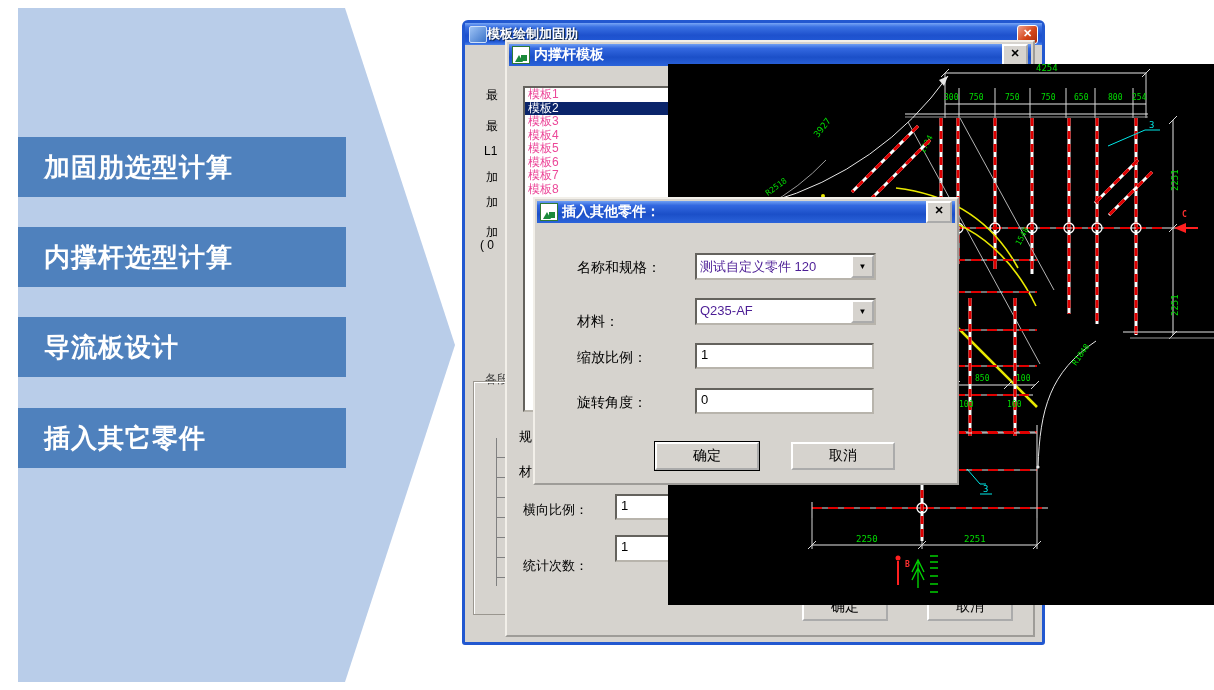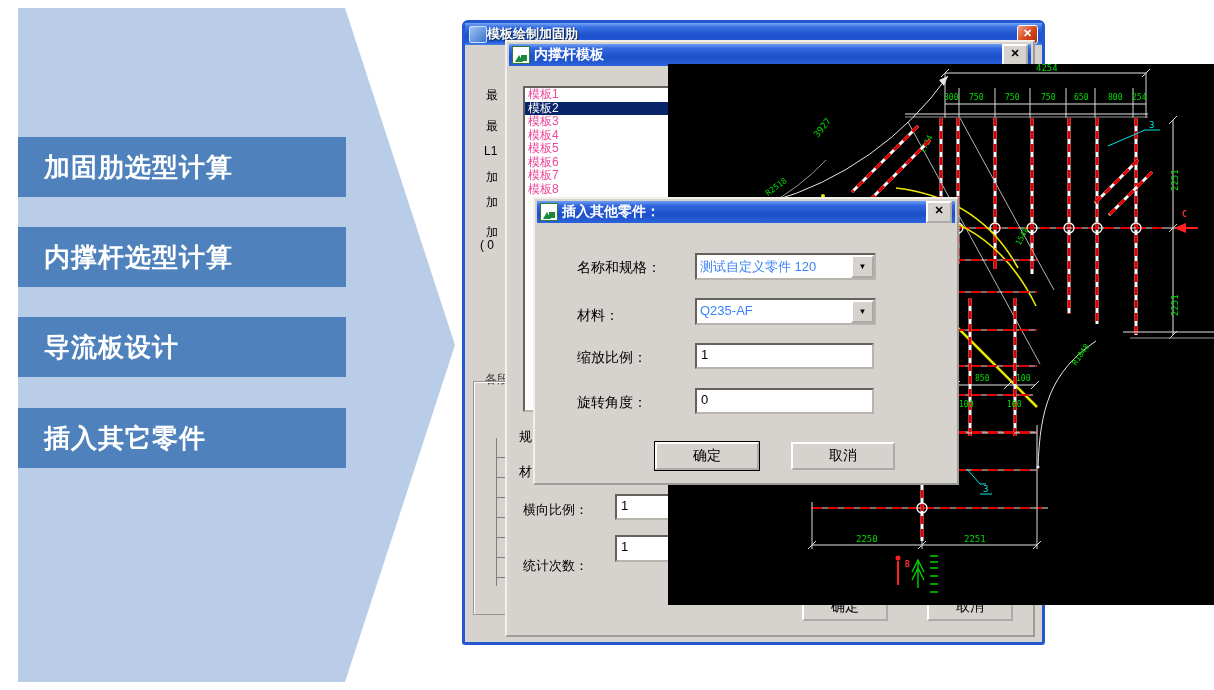--- a/index.html
+++ b/index.html
@@ -37,21 +37,21 @@
            background:linear-gradient(180deg,#6f9ff3 0%,#3368e0 20%,#1b4fc8 60%,#2b63da 100%);}
   .cap-title{color:#fff;font-weight:bold;font-size:14px;white-space:nowrap;}
   .x-classic{margin-left:auto;width:22px;height:18px;background:#d6d3ce;border:2px outset #fff;
              font-size:11px;font-weight:bold;text-align:center;line-height:14px;color:#000;cursor:default;}
   .btn{background:#d6d3ce;border:2px outset #fff;font-size:14px;color:#000;
        display:flex;align-items:center;justify-content:center;box-sizing:border-box;}
   .btn-default{outline:1px solid #000;}
   .tin{background:#fff;border:2px inset #b8b4ac;box-sizing:border-box;font-size:13px;
        padding:2px 0 0 4px;color:#000;overflow:hidden;white-space:nowrap;}
   .combo{background:#fff;border:2px inset #b8b4ac;box-sizing:border-box;display:flex;overflow:hidden;}
-  .combo-text{flex:1;font-size:13px;padding:3px 0 0 3px;white-space:nowrap;overflow:hidden;color:#3b82f6;}
+  .combo-text{flex:1;font-size:13px;padding:3px 0 0 3px;white-space:nowrap;overflow:hidden;color:#4c1d95;}
   .combo-btn{width:19px;background:#d6d3ce;border:2px outset #fff;font-size:8px;color:#000;
              display:flex;align-items:center;justify-content:center;}
   .flab{font-size:14px;color:#000;white-space:nowrap;}
 
   #mid-dlg{left:505px;top:40px;width:530px;height:597px;z-index:4;}
   #mid-dlg .list{left:16px;top:44px;width:205px;height:326px;background:#fff;
                  border:2px inset #b8b4ac;box-sizing:border-box;font-size:12px;line-height:13.5px;}
   .li{padding-left:3px;height:13.5px;white-space:nowrap;color:#ec4899;}
   .li.sel{background:#0a246a;color:#fff;}
 
@@ -336,21 +336,21 @@
     <span class="cap-title">插入其他零件：</span>
     <div class="x-classic">✕</div>
   </div>
 
   <span class="abs flab" style="left:42px;top:60px;">名称和规格：</span>
   <div class="abs combo" style="left:160px;top:54px;width:181px;height:27px;">
     <div class="combo-text">测试自定义零件 120</div>
     <div class="combo-btn">▼</div>
   </div>
 
-  <span class="abs flab" style="left:42px;top:108px;">材料：</span>
+  <span class="abs flab" style="left:42px;top:114px;">材料：</span>
   <div class="abs combo" style="left:160px;top:99px;width:181px;height:27px;">
     <div class="combo-text">Q235-AF</div>
     <div class="combo-btn">▼</div>
   </div>
 
   <span class="abs flab" style="left:42px;top:150px;">缩放比例：</span>
   <div class="abs tin" style="left:160px;top:144px;width:179px;height:26px;">1</div>
 
   <span class="abs flab" style="left:42px;top:195px;">旋转角度：</span>
   <div class="abs tin" style="left:160px;top:189px;width:179px;height:26px;">0</div>

